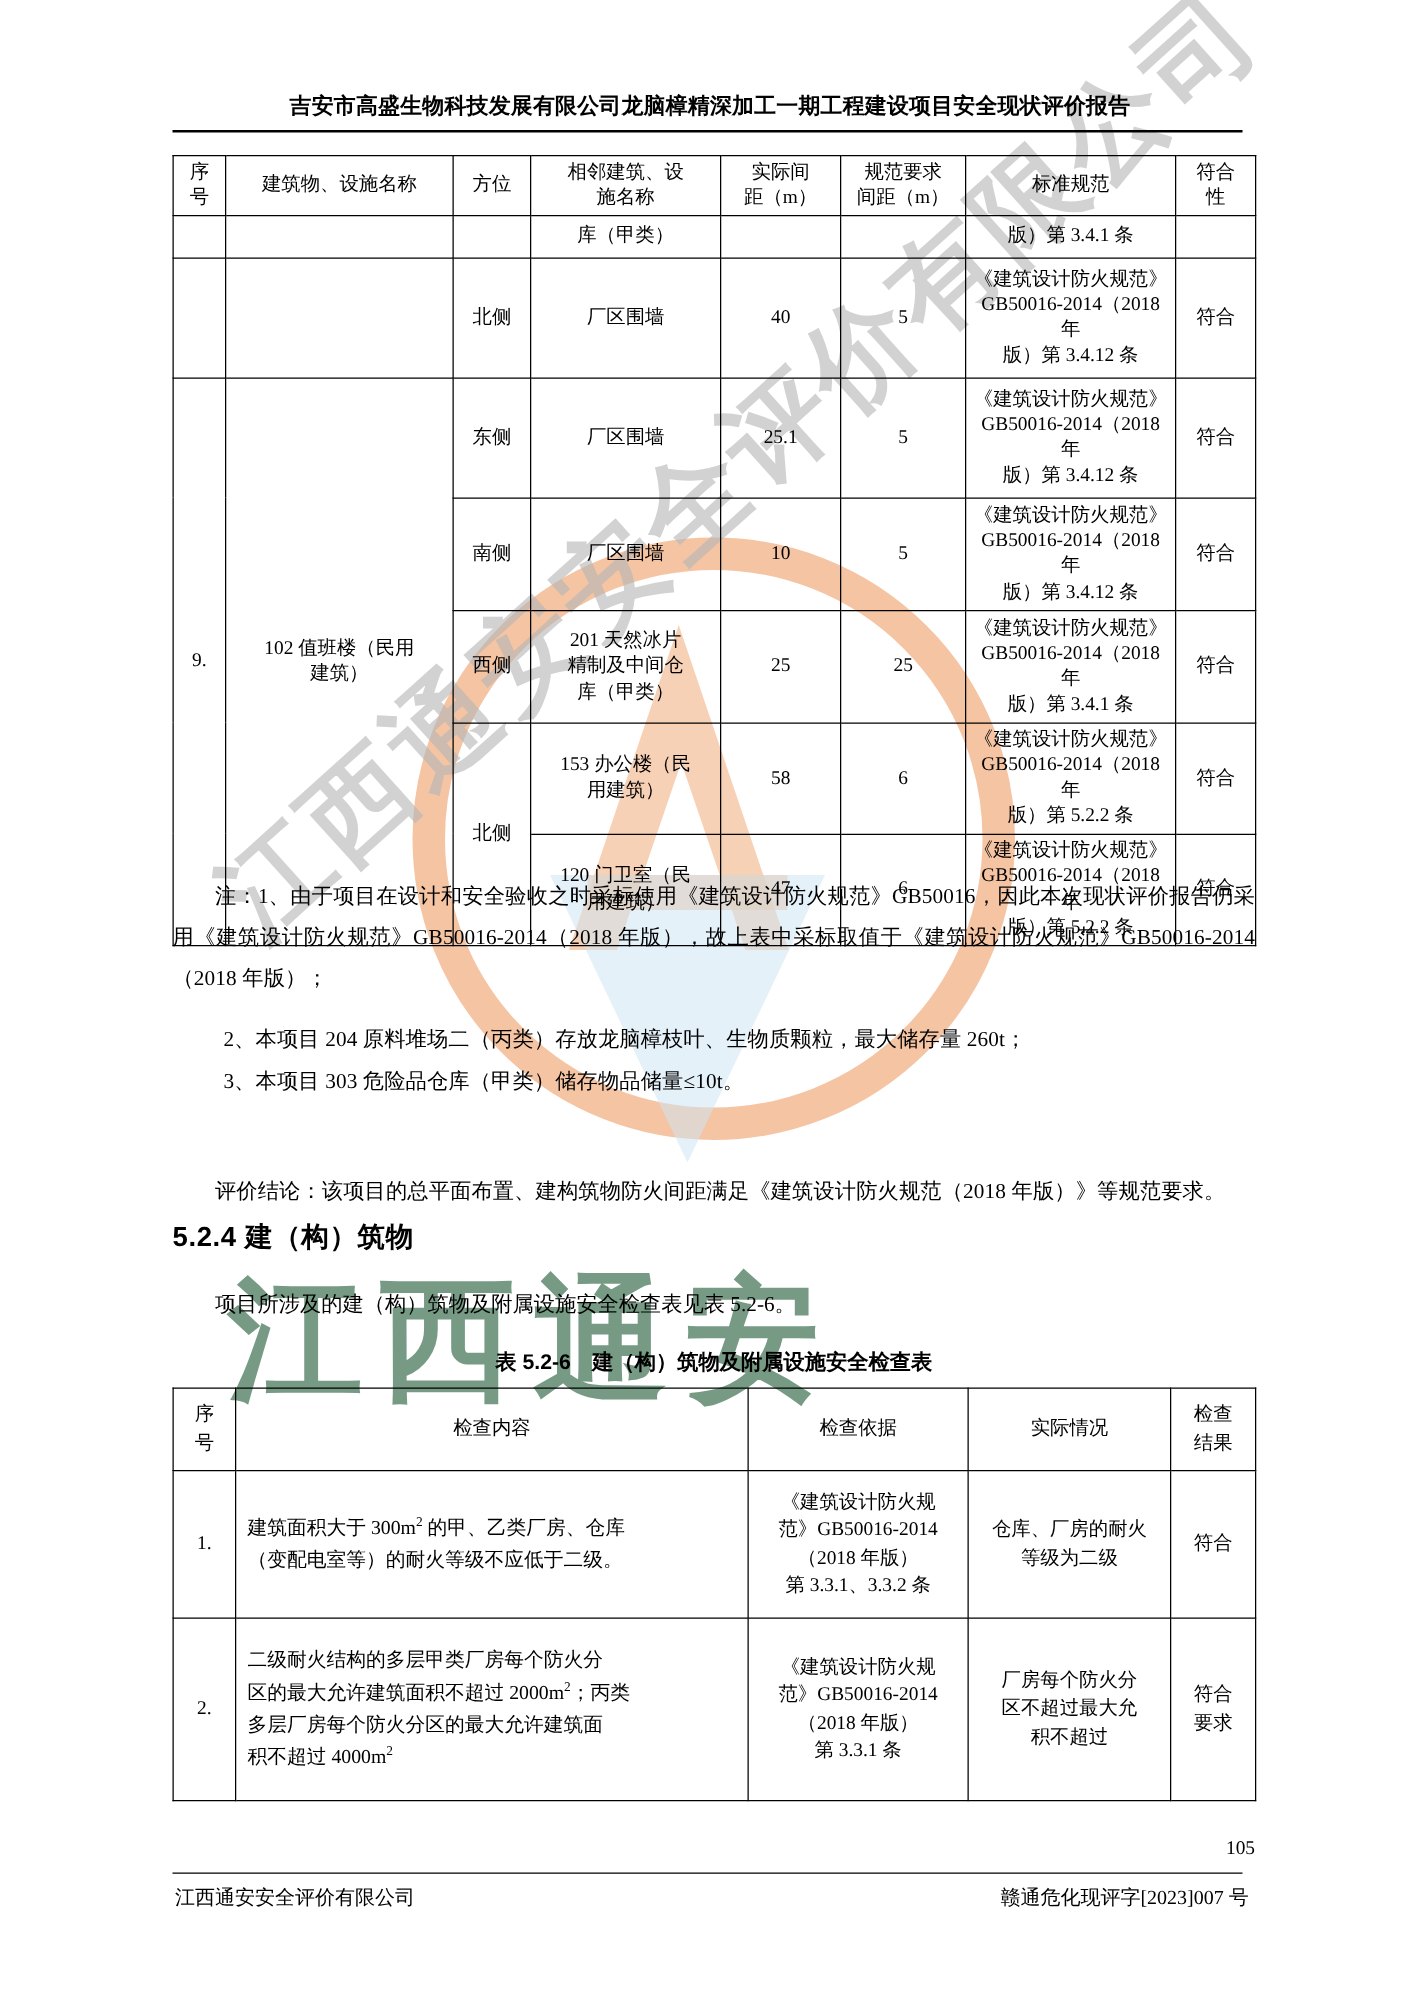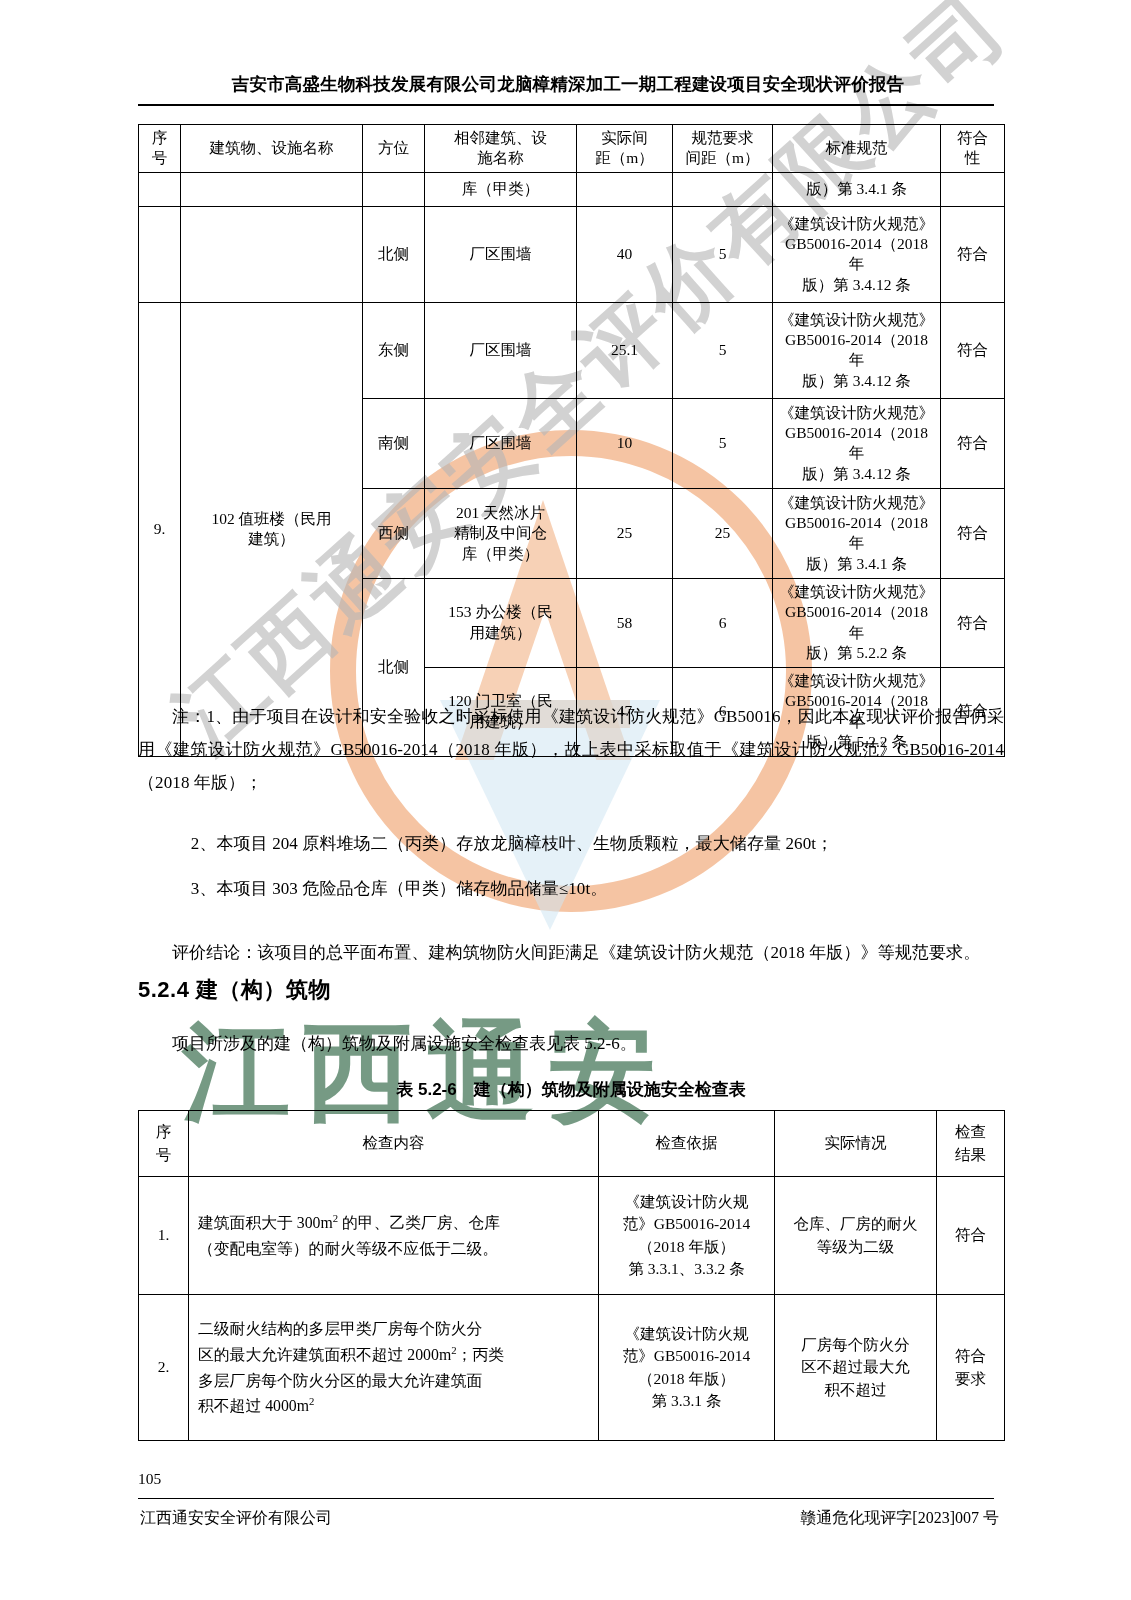--- a/index.html
+++ b/index.html
@@ -168,21 +168,21 @@
   .para {
     position: absolute;
     font-size: 17px;
     line-height: 1.95;
     letter-spacing: 0.1px;
     text-align: justify;
   }
   .note-block { left: 138px; top: 700px; width: 866px; }
   .note-block p { margin: 0; text-indent: 2em; }
   .notes2 { left: 138px; top: 815px; width: 866px; }
-  .notes2 p { margin: 12px; text-indent: 2.4em; font-family: Liberation Serif, serif; }
+  .notes2 p { margin: 0; text-indent: 2.4em; font-family: Liberation Serif, serif; }
   .concl { left: 138px; top: 936px; width: 866px; }
   .concl p { margin: 0; text-indent: 2em; }
 
   .sec-head {
     position: absolute;
     left: 138px;
     top: 975px;
     font-size: 22px;
     font-weight: 700;
     font-family: "Liberation Sans", sans-serif;
@@ -213,21 +213,21 @@
   #table2 { left: 138px; top: 1110px; width: 866px; }
   #table2 td, #table2 th { font-size: 15.5px; line-height: 1.45; }
   #table2 .content-cell { text-align: left; padding: 12px 9px; font-size: 15.8px; line-height: 1.62; }
 
   
   .page-num {
     position: absolute;
     left: 138px;
     top: 1470px;
     width: 866px;
-    text-align: left;
+    text-align: right;
     font-size: 15.5px;
   }
   .footer-rule {
     position: absolute;
     left: 138px;
     top: 1498px;
     width: 856px;
     height: 0;
     border-top: 1.6px solid #000;
   }

